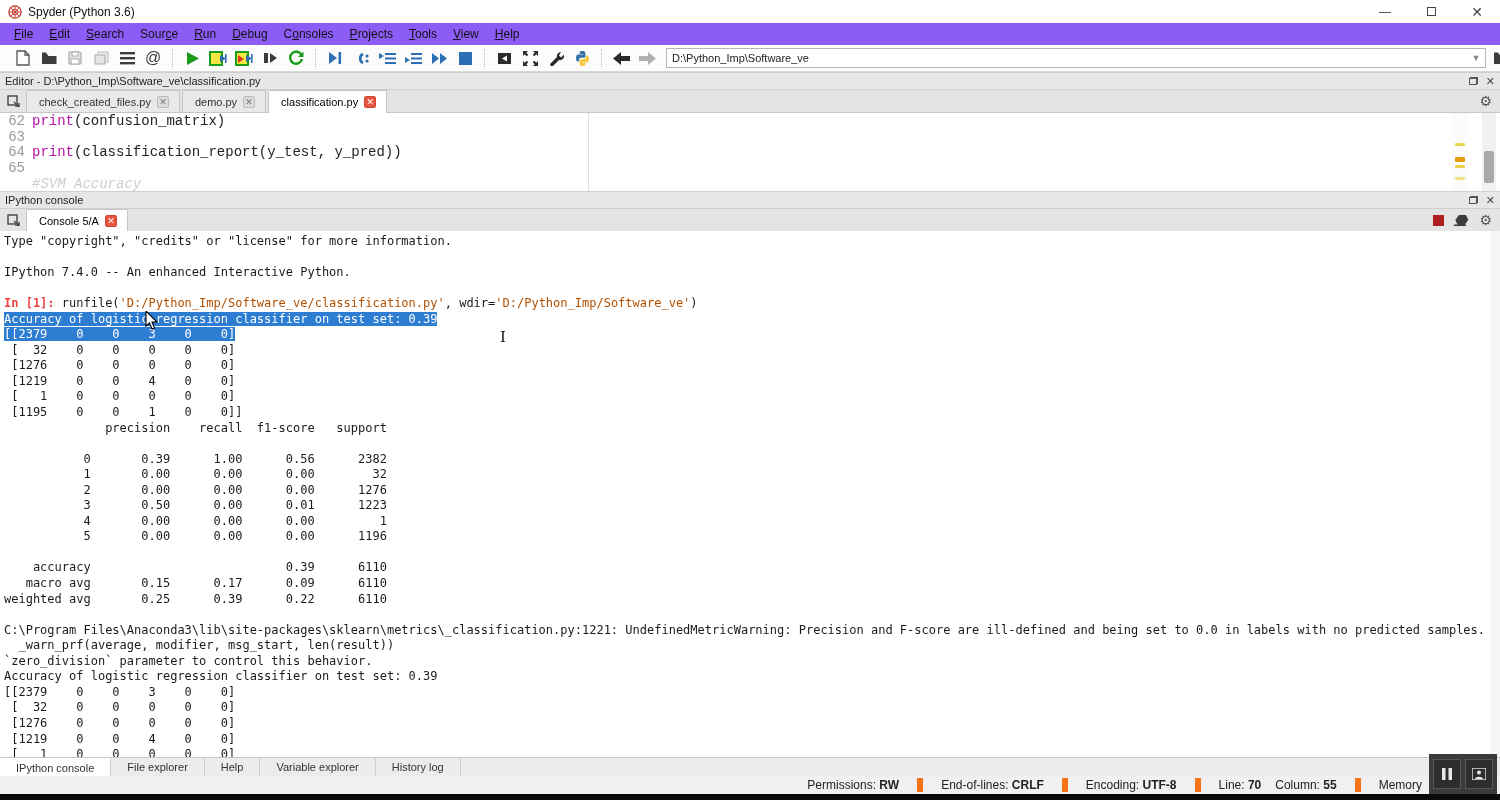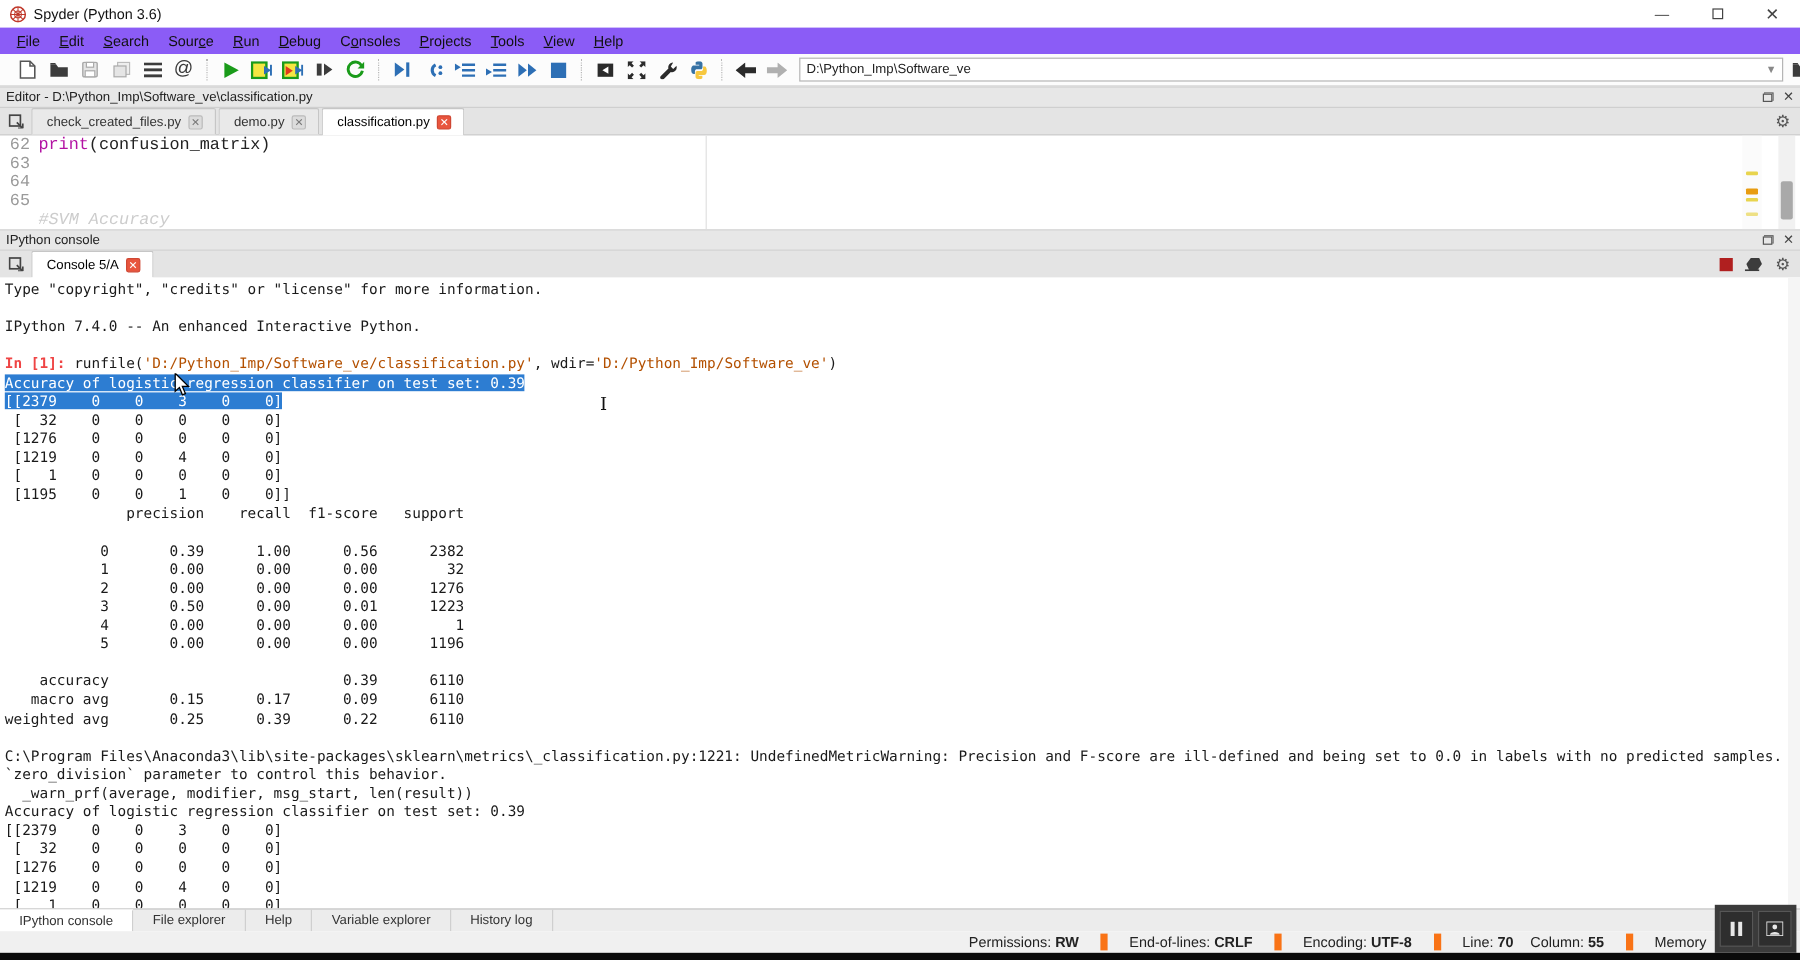--- a/index.html
+++ b/index.html
@@ -339,20 +339,21 @@
       <div class="eline">
         <span class="gut">62</span>
         <pre><span class="kw">print</span><span>(confusion_matrix)</span></pre>
       </div>
       <div class="eline">
         <span class="gut">63</span>
         <pre></pre>
       </div>
       <div class="eline">
         <span class="gut">64</span>
+        <pre><span class="kw">print</span><span>(classification_report(y_test, y_pred))</span></pre>
       </div>
       <div class="eline">
         <span class="gut">65</span>
         <pre></pre>
       </div>
       <div class="eline">
         <span class="gut"></span>
         <pre><span class="comment">#SVM Accuracy</span></pre>
       </div>
     </div>
@@ -417,22 +418,22 @@
     <div class="cline"><span>           2       0.00      0.00      0.00      1276</span></div>
     <div class="cline"><span>           3       0.50      0.00      0.01      1223</span></div>
     <div class="cline"><span>           4       0.00      0.00      0.00         1</span></div>
     <div class="cline"><span>           5       0.00      0.00      0.00      1196</span></div>
     <div class="cline">&nbsp;</div>
     <div class="cline"><span>    accuracy                           0.39      6110</span></div>
     <div class="cline"><span>   macro avg       0.15      0.17      0.09      6110</span></div>
     <div class="cline"><span>weighted avg       0.25      0.39      0.22      6110</span></div>
     <div class="cline">&nbsp;</div>
     <div class="cline"><span>C:\Program Files\Anaconda3\lib\site-packages\sklearn\metrics\_classification.py:1221: UndefinedMetricWarning: Precision and F-score are ill-defined and being set to 0.0 in labels with no predicted samples. Use</span></div>
+    <div class="cline"><span>  _warn_prf(average, modifier, msg_start, len(result))</span></div>
     <div class="cline"><span>`zero_division` parameter to control this behavior.</span></div>
-    <div class="cline"><span>  _warn_prf(average, modifier, msg_start, len(result))</span></div>
     <div class="cline"><span>Accuracy of logistic regression classifier on test set: 0.39</span></div>
     <div class="cline"><span>[[2379    0    0    3    0    0]</span></div>
     <div class="cline"><span> [  32    0    0    0    0    0]</span></div>
     <div class="cline"><span> [1276    0    0    0    0    0]</span></div>
     <div class="cline"><span> [1219    0    0    4    0    0]</span></div>
     <div class="cline"><span> [   1    0    0    0    0    0]</span></div>
   </div>
 <div class="cscroll" style="position:absolute;right:0;top:231px;bottom:43px;width:10px;background:#f5f5f5;"></div>
 
 <svg class="mouse-cursor" width="16" height="20" viewBox="0 0 16 20">

